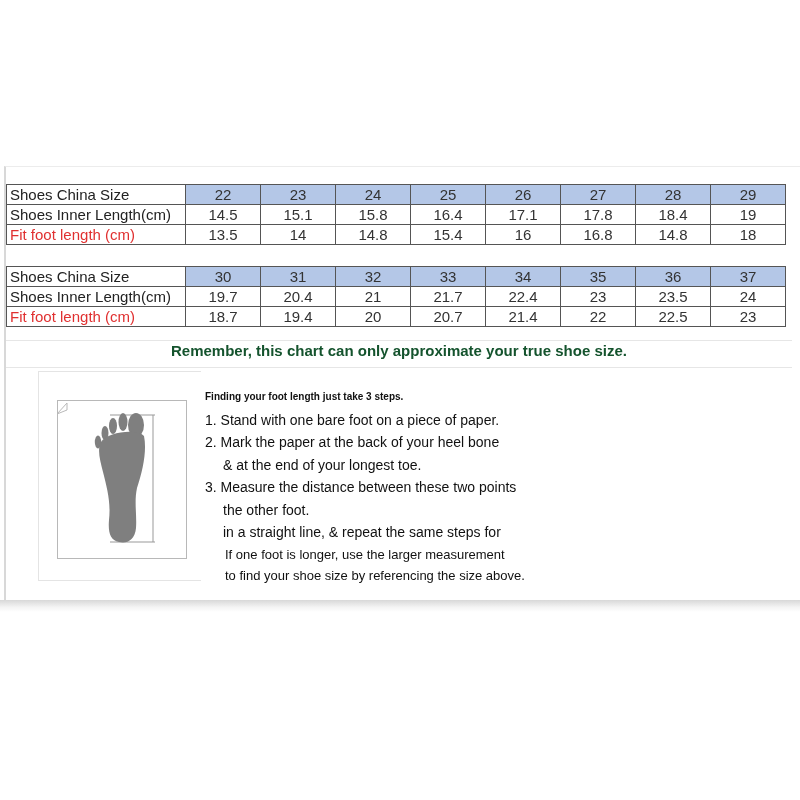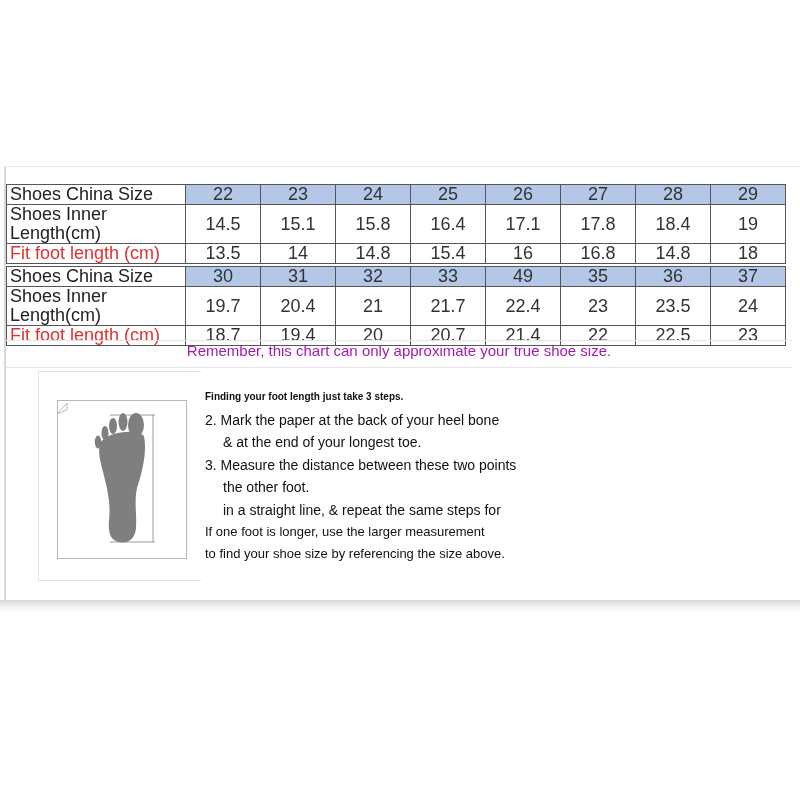--- a/index.html
+++ b/index.html
@@ -1,36 +1,36 @@
 <!DOCTYPE html>
 <html><head>
 <meta charset="utf-8">
 <style>
   html, body { margin:0; padding:0; }
   body { width:800px; height:800px; background:#ffffff; position:relative; overflow:hidden; font-family:"Liberation Sans", sans-serif; }
   .sheet { position:absolute; left:4px; top:166px; width:794px; height:437px; background:#fff; border-top:1px solid #ececec; border-left:2px solid #d8d8d8; }
   .shadow { position:absolute; left:0; top:600px; width:800px; height:12px; background:linear-gradient(#d8d8d8,#f4f4f4 60%,#ffffff); }
   table.size { position:absolute; left:6px; border-collapse:collapse; table-layout:fixed; }
-  table.size td { border:1.5px solid #555; height:19px; padding:0; font-size:18px; color:#333; text-align:center; line-height:19px; }
+  table.size td { border:1.5px solid #555; height:19px; padding:0; font-size:15px; color:#333; text-align:center; line-height:19px; }
   table.size td.lbl { text-align:left; padding-left:3px; width:175px; color:#222; }
   table.size td.lbl.red { color:#e03030; }
   table.size td.num { width:74px; }
   table.size tr.head td.num { background:#b4c7e7; }
   .t1 { top:184px; }
   .t2 { top:266px; }
   .gridline { position:absolute; left:6px; width:786px; border-top:1px solid #e6e6e6; }
-  .remember { position:absolute; left:6px; top:342px; width:786px; text-align:center; font-size:15px; font-weight:normal; color:#a21caf; }
+  .remember { position:absolute; left:6px; top:342px; width:786px; text-align:center; font-size:15px; font-weight:bold; color:#14532d; }
   .footbox { position:absolute; left:38px; top:371px; width:162px; height:208px; border:1px solid #e4e4e4; border-right:none; border-bottom:1px solid #e4e4e4; }
   .footlabel { position:absolute; left:38px; top:375px; width:162px; text-align:center; font-size:12.5px; font-weight:bold; color:#d42a2a;margin-top:40px; }
   .paper { position:absolute; left:57px; top:400px; width:128px; height:157px; border:1px solid #b8b8b8; background:#fff; }
   .steps { position:absolute; left:205px; top:386px; width:360px; color:#111; }
   .steps .line { font-size:14px; line-height:22.5px; white-space:nowrap; }
   .steps .title { font-weight:bold; font-size:10px; }
   .steps .indent { padding-left:18px; }
-  .steps .small { font-size:13px; line-height:21.5px; }
+  .steps .small { font-size:13px; line-height:21.5px;margin-left:20px; }
 </style>
 </head>
 <body>
 
 <div class="sheet"></div>
 
 <table class="size t1">
   <tbody>
       <tr class="head">
     <td class="lbl">Shoes China Size</td>
@@ -69,21 +69,21 @@
   </table>
 
 <table class="size t2">
   <tbody>
       <tr class="head">
     <td class="lbl">Shoes China Size</td>
     <td class="num">30</td>
     <td class="num">31</td>
     <td class="num">32</td>
     <td class="num">33</td>
-    <td class="num">49</td>
+    <td class="num">34</td>
     <td class="num">35</td>
     <td class="num">36</td>
     <td class="num">37</td>
   </tr>
   <tr>
     <td class="lbl">Shoes Inner Length(cm)</td>
     <td class="num">19.7</td>
     <td class="num">20.4</td>
     <td class="num">21</td>
     <td class="num">21.7</td>
@@ -125,20 +125,21 @@
     <ellipse cx="66" cy="22" rx="4.5" ry="9"></ellipse>
     <ellipse cx="56" cy="26" rx="4" ry="8"></ellipse>
     <ellipse cx="48" cy="33" rx="3.5" ry="7"></ellipse>
     <ellipse cx="41" cy="42" rx="3.2" ry="6.5"></ellipse>
     <path d="M44 42 C50 32 80 28 87 36 C90 50 86 70 80 88 C77 102 80 115 79 128 C78 140 70 144 62 142 C53 140 51 132 52 120 C54 102 50 88 46 72 C43 60 40 50 44 42 Z"></path>
   </g>
 </svg>
 
 <div class="steps">
   <div class="line title">Finding your foot length just take 3 steps.</div>
+  <div class="line">1. Stand with one bare foot on a piece of paper.</div>
   <div class="line">2. Mark the paper at the back of your heel  bone</div>
   <div class="line indent">&amp; at the end of your longest toe.</div>
   <div class="line">3. Measure the distance between these two points</div>
   <div class="line indent">the other foot.</div>
   <div class="line indent">in a straight line,  &amp; repeat the same steps for</div>
   <div class="line small">If one foot is longer, use the larger measurement</div>
   <div class="line small">to find your shoe size by referencing the size above.</div>
 </div>
 
 <div class="shadow"></div>

